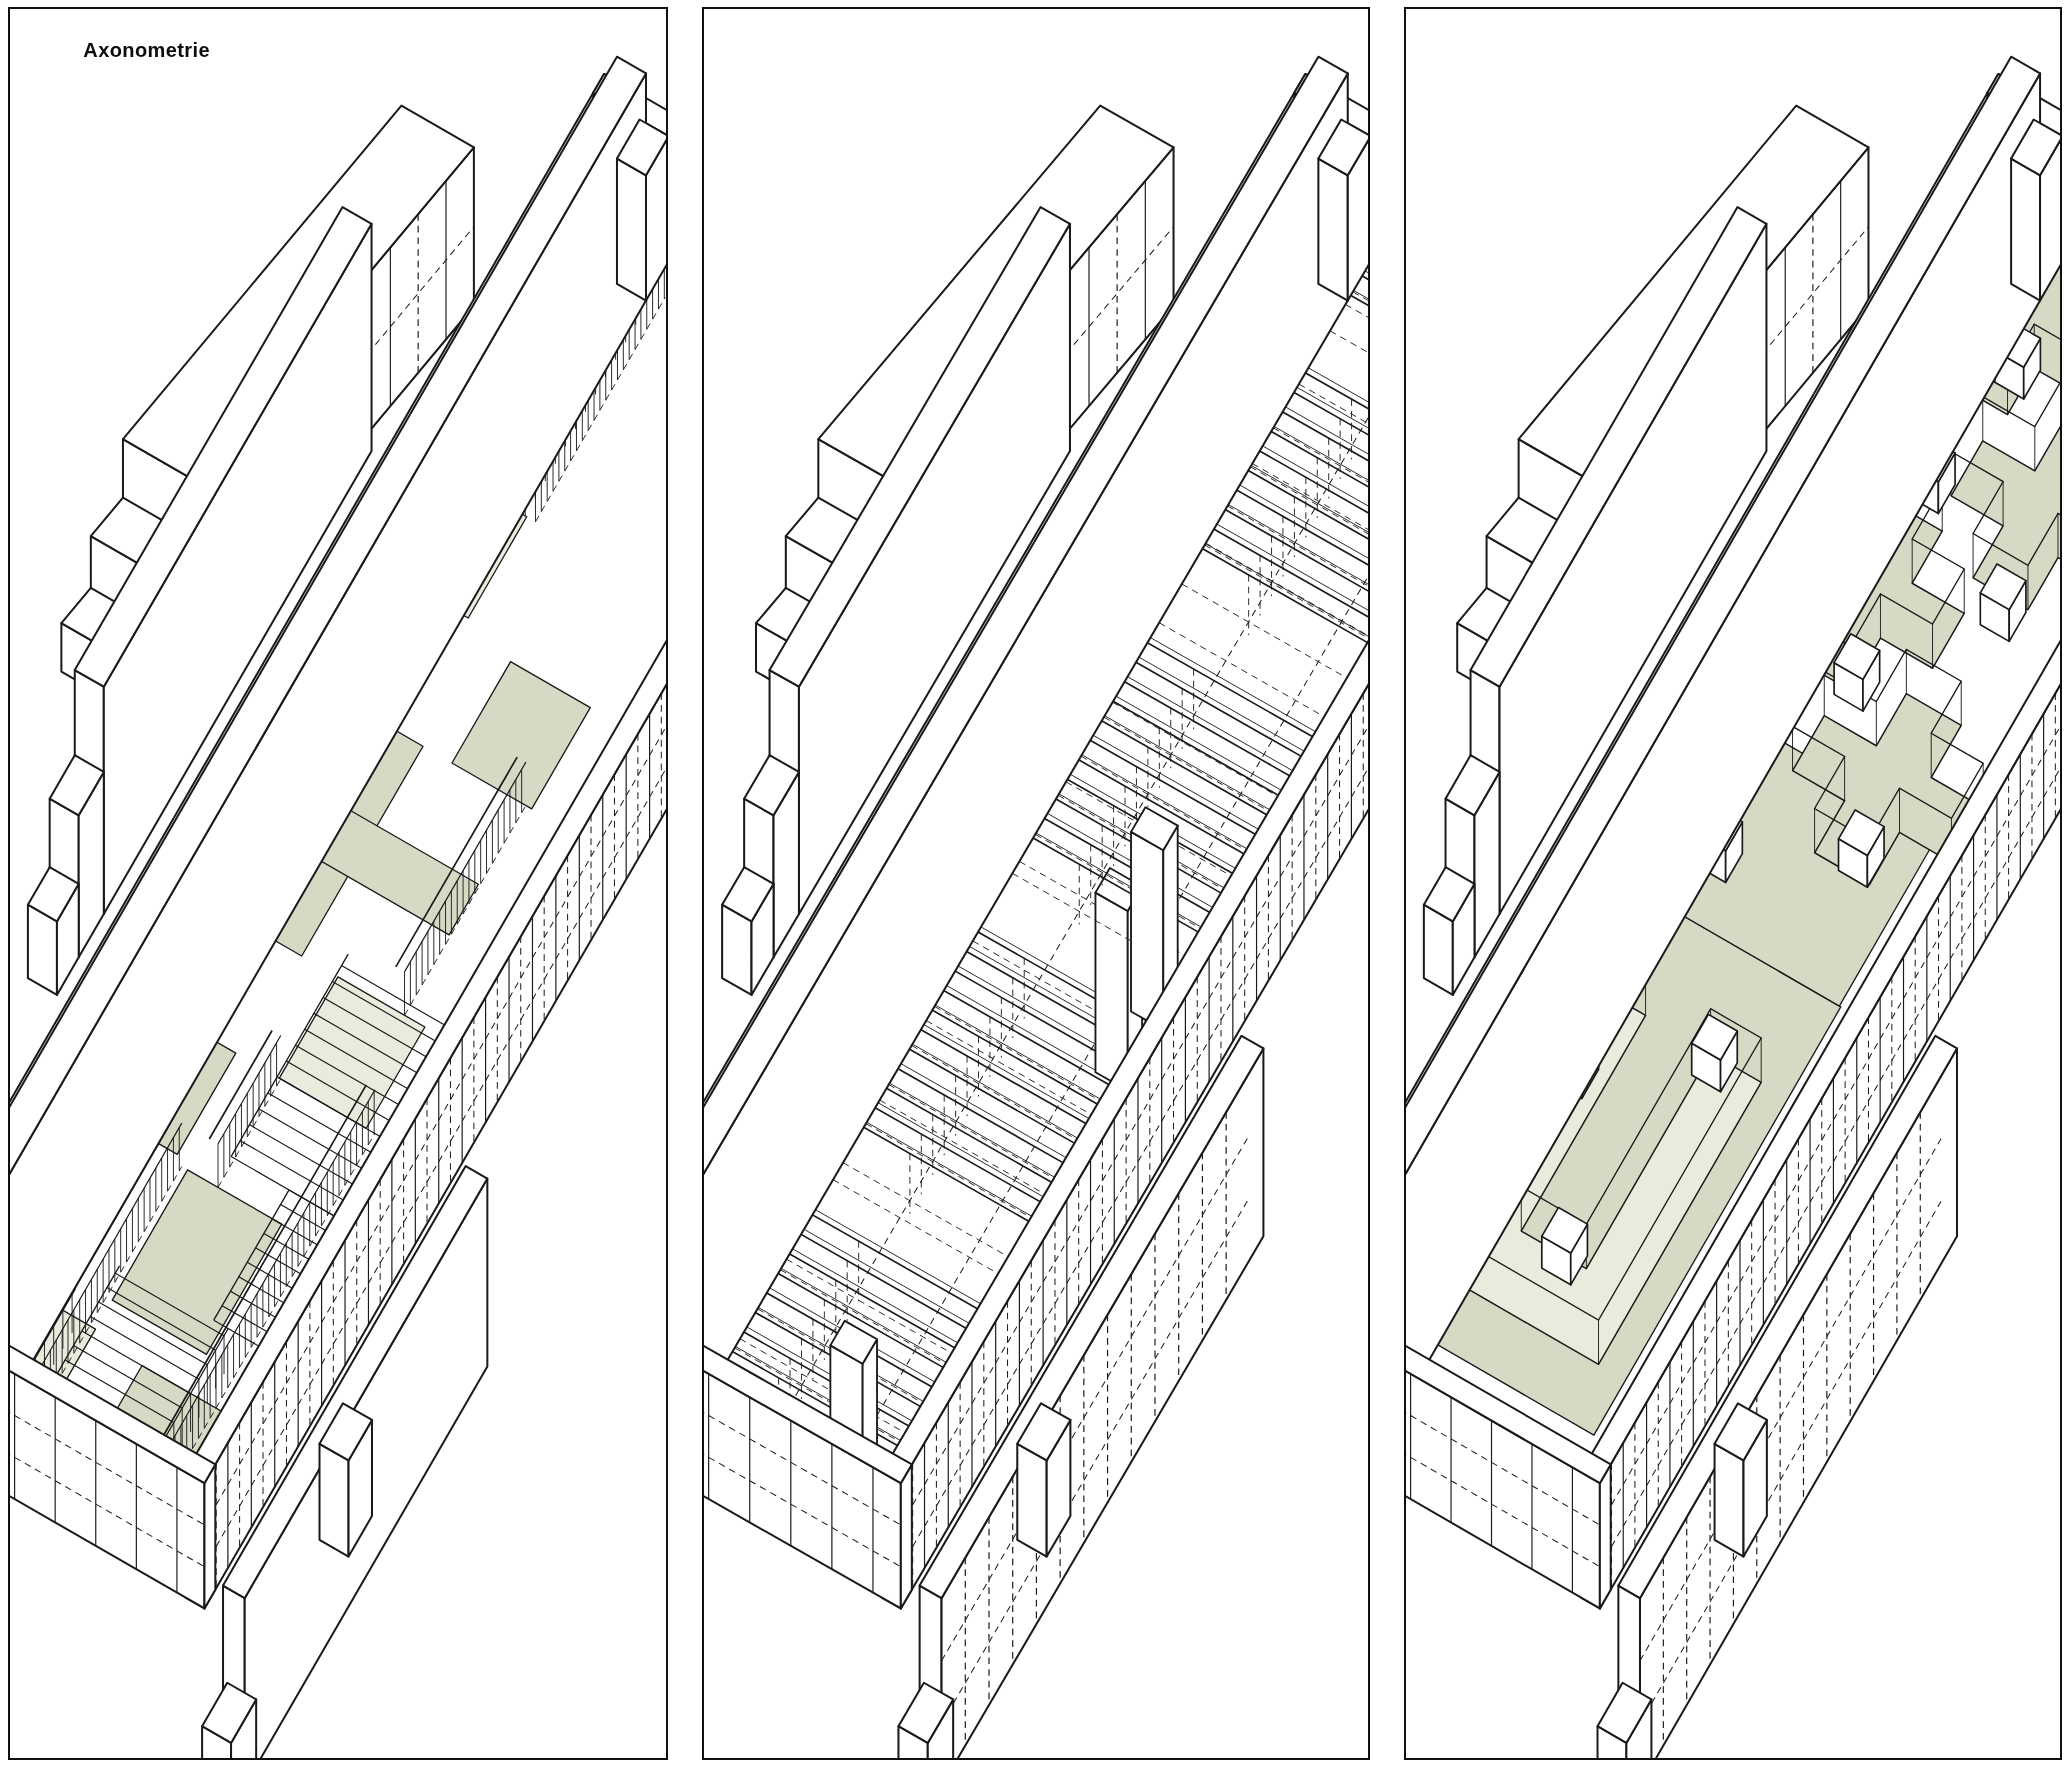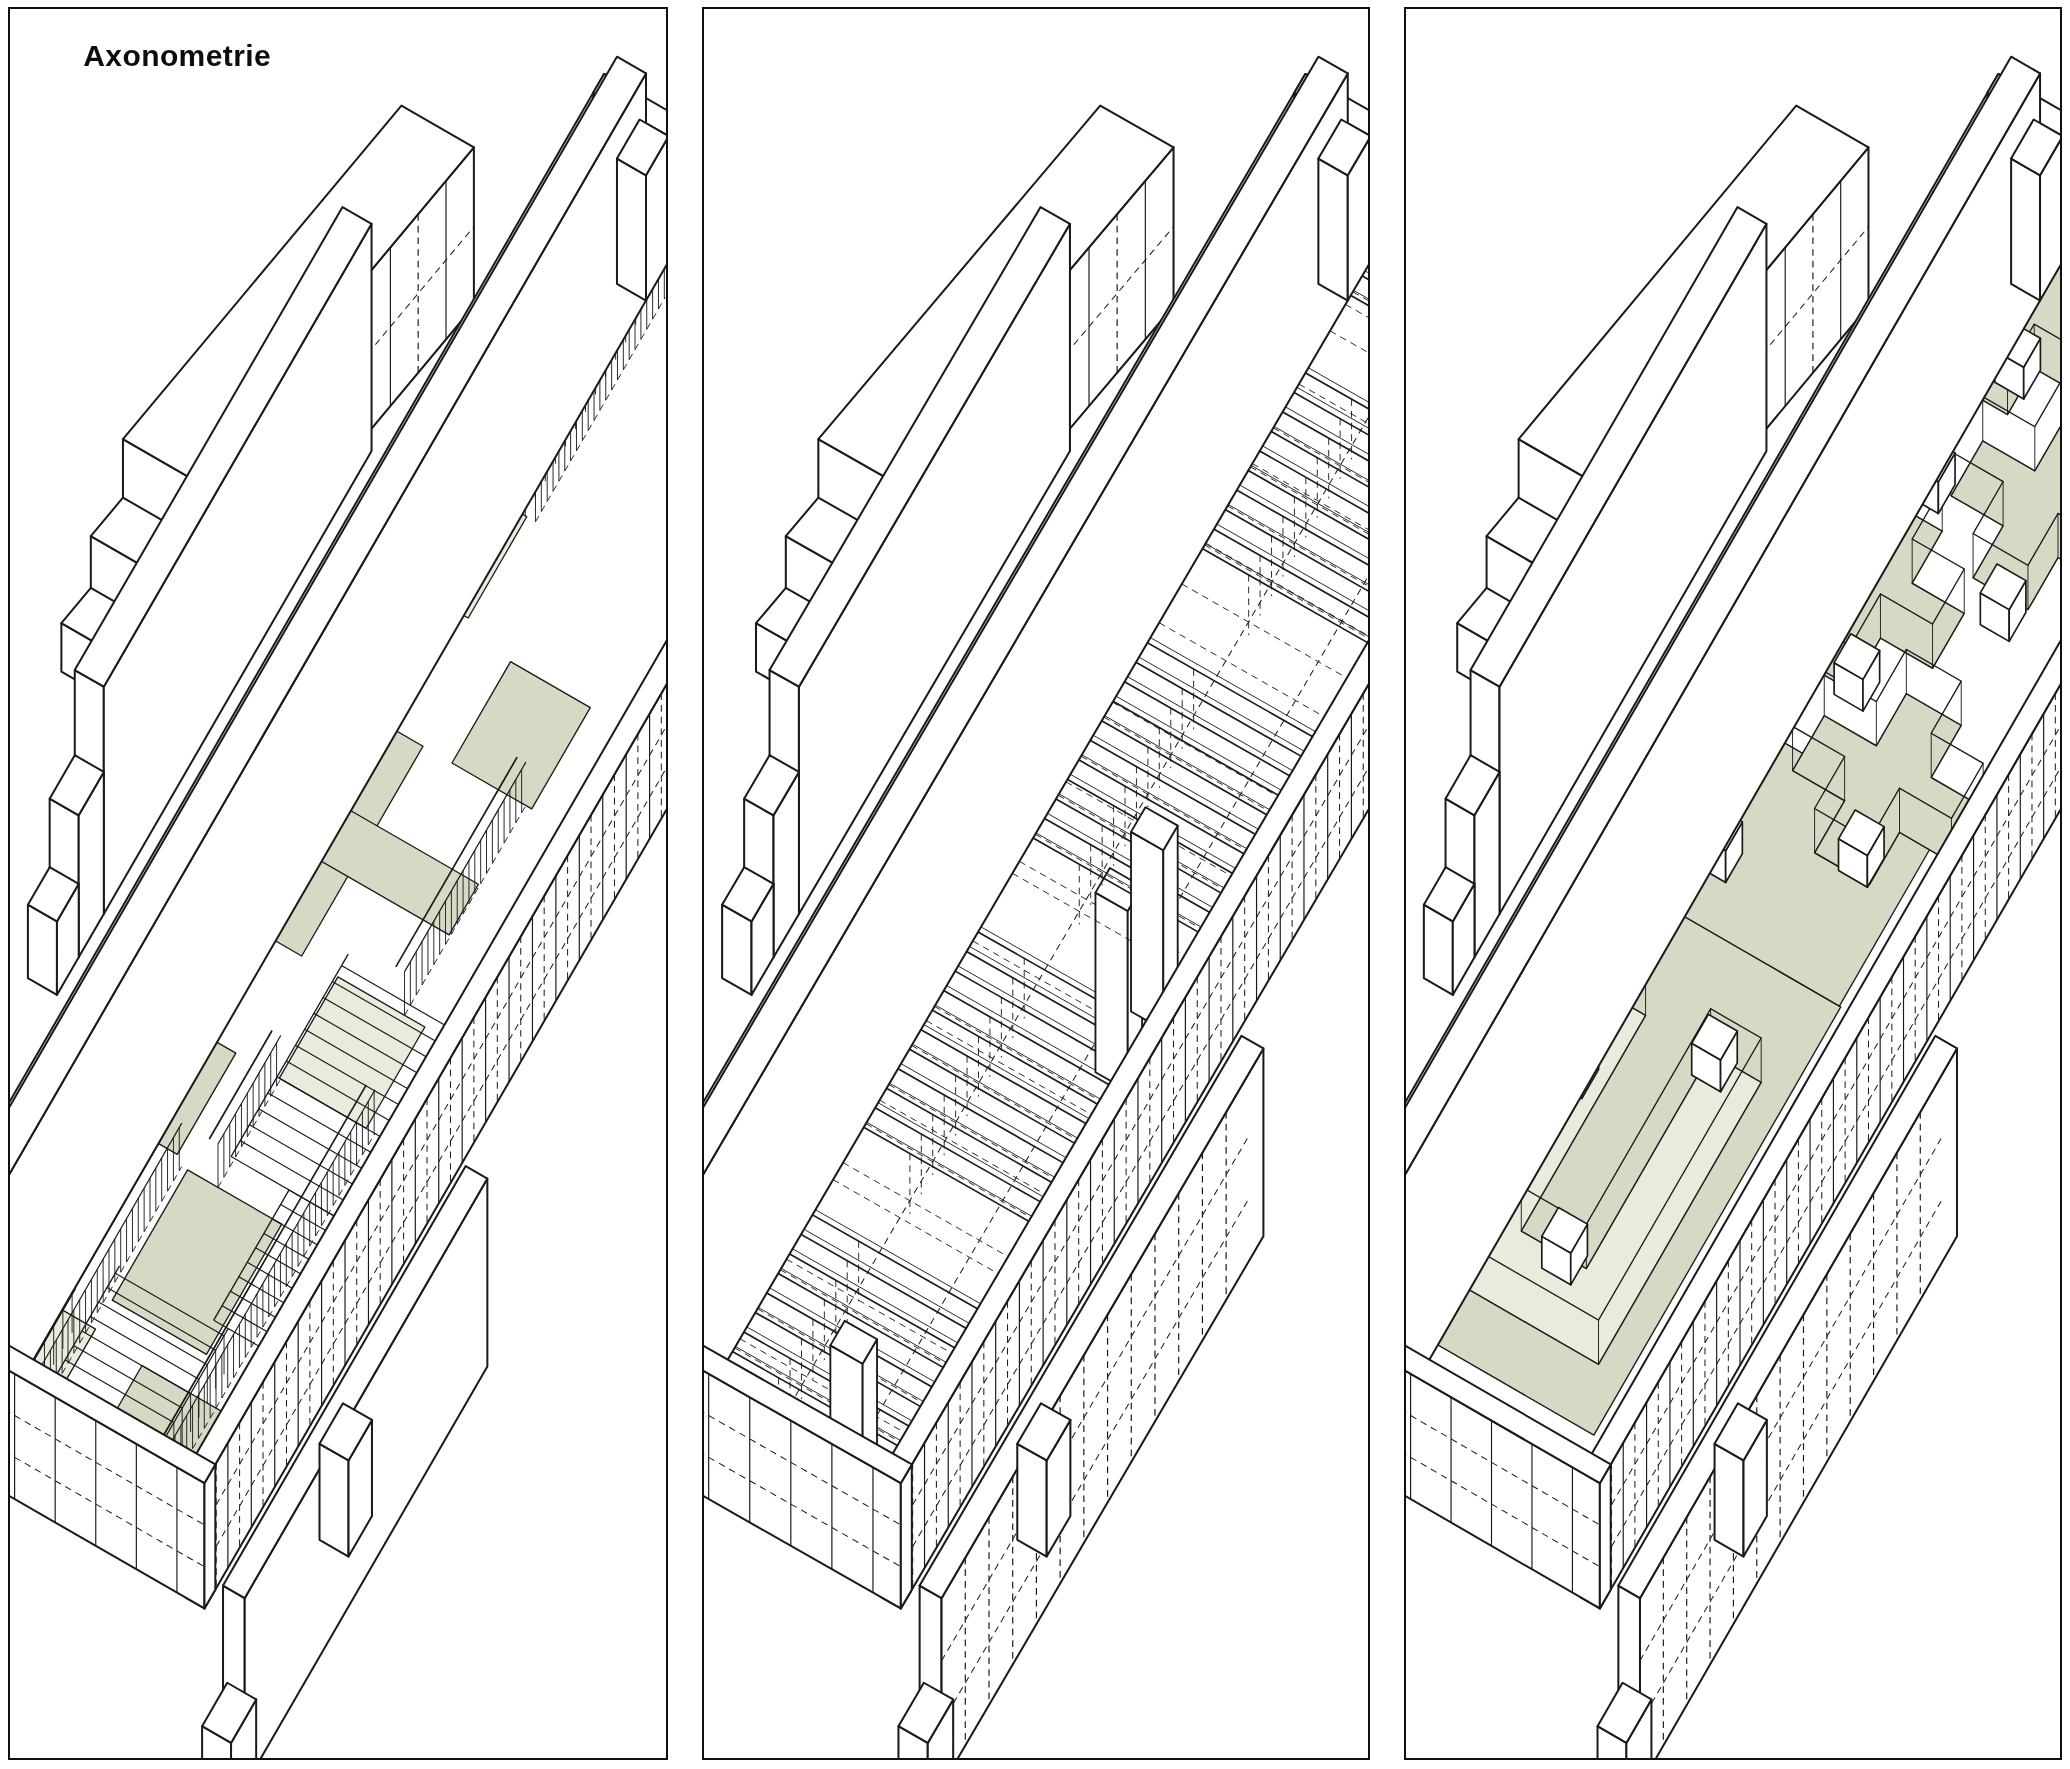--- a/index.html
+++ b/index.html
@@ -4,21 +4,21 @@
 <style>
   html,body{margin:0;padding:0;background:#ffffff;}
   .page{position:relative;width:2071px;height:1770px;background:#ffffff;overflow:hidden;
         font-family:"Liberation Sans", sans-serif;}
   .panel{position:absolute;top:6.7px;height:1753px;border:2.5px solid #101010;
          box-sizing:border-box;background:#ffffff;overflow:hidden;}
   .panel.p0{left:8.3px;width:660px;}
   .panel.p1{left:702px;width:668px;}
   .panel.p2{left:1404px;width:658px;}
   .panel svg{position:absolute;left:0;top:0;width:100%;height:100%;display:block;}
-  .panel-label{position:absolute;left:73px;top:30px;font-size:30px;font-weight:bold;
+  .panel-label{position:absolute;left:73px;top:30px;font-size:20px;font-weight:bold;
                letter-spacing:0.4px;color:#0d0d0d;z-index:5;}
 </style>
 <title>Axonometrie</title></head>
 <body>
 
 <div class="page">
   <div class="panel p0">
     <div class="panel-label">Axonometrie</div>
     <svg viewBox="0 0 784 2094" preserveAspectRatio="none">
         <path d="M-60.0 1380.0L22.3 1427.5L22.3 1607.5L-60.0 1560.0Z" fill="#ffffff" stroke="#1a1a1a" stroke-width="2.4" stroke-linejoin="round"></path>

